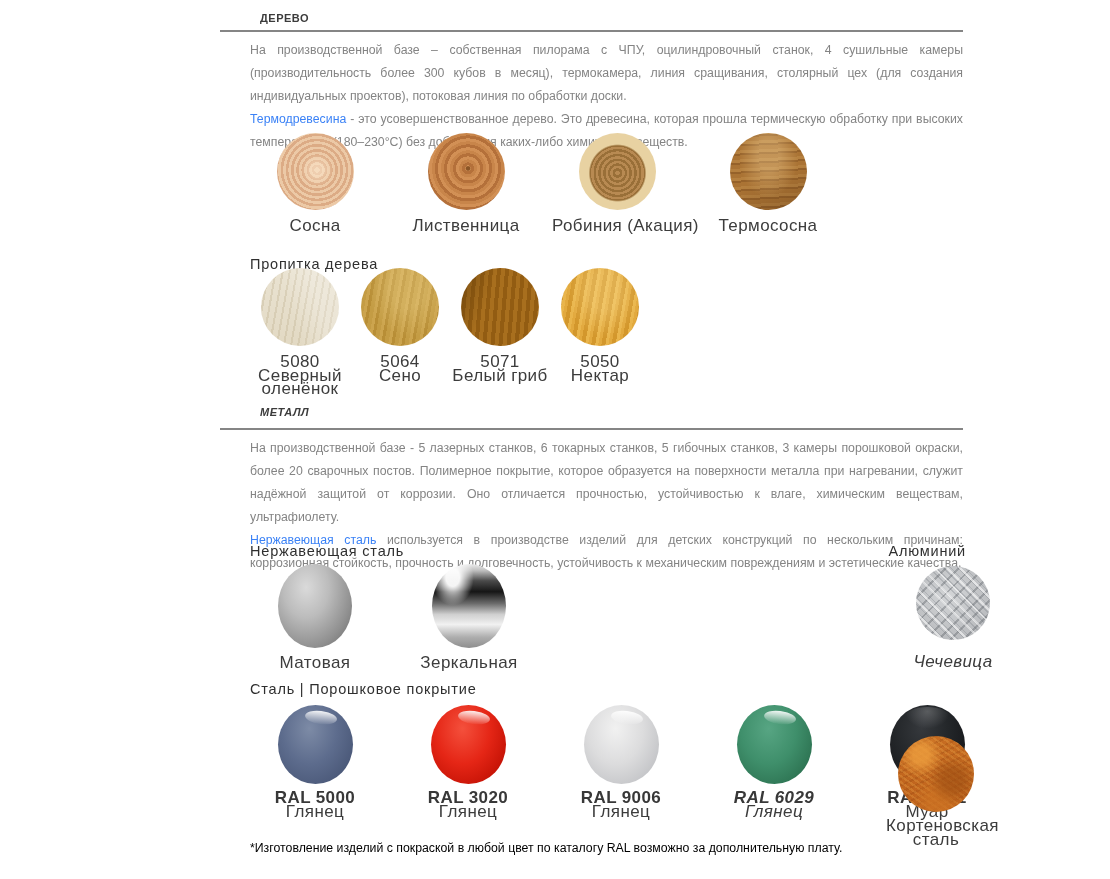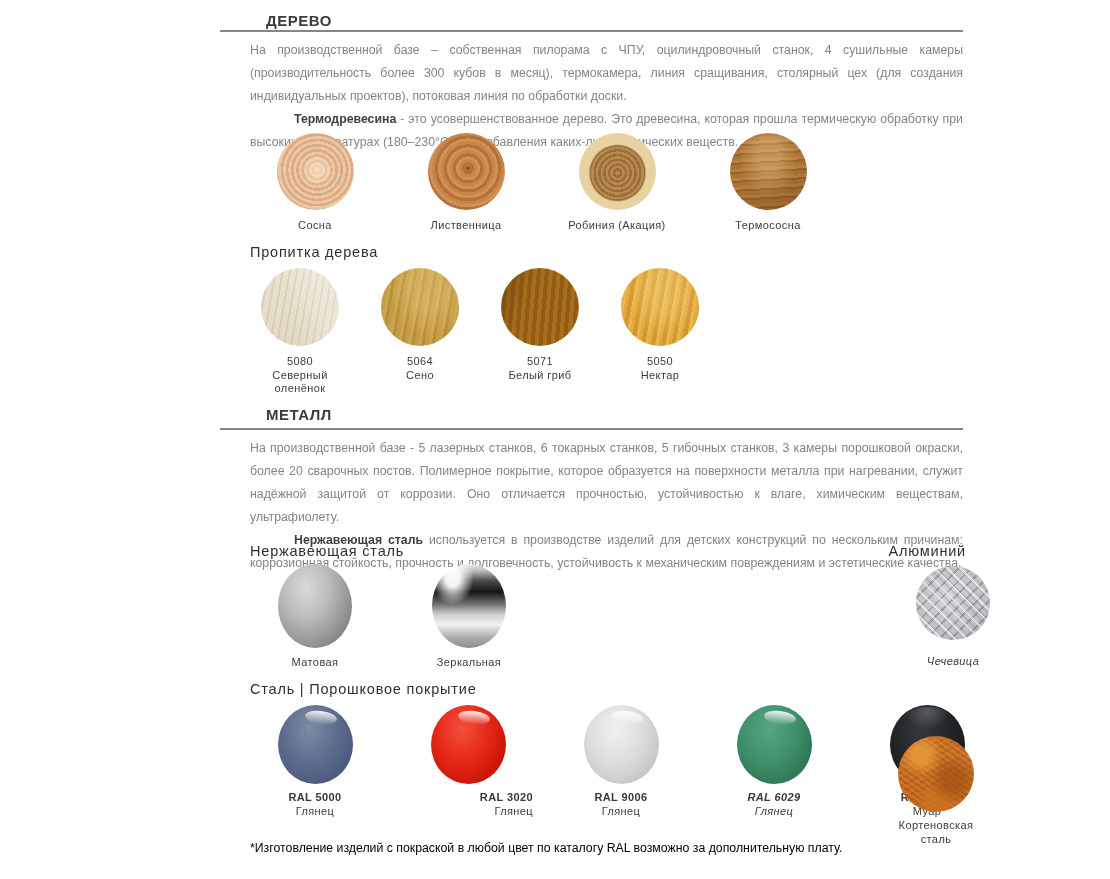--- a/index.html
+++ b/index.html
@@ -1,36 +1,36 @@
 <!DOCTYPE html>
 <html><head>
 <meta charset="utf-8">
 <style>
   html,body{margin:0;padding:0;background:#ffffff;}
   .page{position:relative;width:1110px;height:879px;background:#ffffff;overflow:hidden;
         font-family:"Liberation Sans", sans-serif;}
 
   
-  .sec-title{position:absolute;left:266px;font-size:15px;font-weight:bold;color:#3b3b3b;
+  .sec-title{position:absolute;left:260px;font-size:11px;font-weight:bold;color:#3b3b3b;
              letter-spacing:.5px;text-align:center;}
   .rule{position:absolute;left:220px;width:743px;height:2px;background:#858585;}
 
   
   .bodytext{position:absolute;left:250px;width:713px;font-size:12.3px;line-height:23px;
             color:#848484;text-align:justify;}
   .bodytext p{margin:0;}
-  .lead{font-weight:bold;color:#404040;margin-left:44px;}
+  .lead{font-weight:normal;color:#3b82f6;}
 
   
   .subhead{position:absolute;font-size:14.5px;color:#2f2f2f;letter-spacing:.8px;}
 
   
   .row{position:absolute;display:flex;}
   .cell{display:flex;flex-direction:column;align-items:center;}
-  .cell .lbl{margin-top:9px;width:130px;text-align:center;font-size:11px;line-height:13.5px;
+  .cell .lbl{margin-top:9px;width:130px;text-align:center;font-size:17px;line-height:13.5px;
              color:#3c3c3c;letter-spacing:.4px;}
   .nowrap{white-space:nowrap;}
   .lbl .code{font-weight:bold;color:#383838;}
   .narrow{width:100px !important;}
 
   
   .circ{border-radius:50%;position:relative;flex:0 0 auto;}
 
   
   .sw-pine{width:77px;height:77px;
@@ -142,42 +142,42 @@
     <div class="cell">
       <div class="circ sw-robinia"></div>
       <div class="lbl nowrap">Робиния (Акация)</div>
     </div>
     <div class="cell">
       <div class="circ sw-thermo"></div>
       <div class="lbl nowrap">Термососна</div>
     </div>
   </div>
 
-  <div class="subhead" style="left:250px;top:244px;">Пропитка дерева</div>
-
-  <div class="row" style="left:250px;top:268px;gap:20px;">
+  <div class="subhead" style="left:250px;top:256px;">Пропитка дерева</div>
+
+  <div class="row" style="left:250px;top:268px;">
     <div class="cell">
       <div class="circ sw-5080"></div>
       <div class="lbl narrow"><span>5080</span><br><span>Северный оленёнок</span></div>
     </div>
     <div class="cell">
       <div class="circ sw-5064"></div>
       <div class="lbl narrow"><span>5064</span><br><span>Сено</span></div>
     </div>
     <div class="cell">
       <div class="circ sw-5071"></div>
       <div class="lbl narrow"><span>5071</span><br><span>Белый гриб</span></div>
     </div>
     <div class="cell">
       <div class="circ sw-5050"></div>
       <div class="lbl narrow"><span>5050</span><br><span>Нектар</span></div>
     </div>
   </div>
 
-  <div class="sec-title" style="top:406px;">МЕТАЛЛ</div>
+  <div class="sec-title" style="top:406px;font-style:italic;">МЕТАЛЛ</div>
   <div class="rule" style="top:428px;"></div>
 
   <div class="bodytext" style="top:437px;">
     <p>На производственной базе - 5 лазерных станков, 6 токарных станков, 5 гибочных станков, 3 камеры порошковой окраски, более 20 сварочных постов. Полимерное покрытие, которое образуется на поверхности металла при нагревании, служит надёжной защитой от коррозии. Оно отличается прочностью, устойчивостью к влаге, химическим веществам, ультрафиолету.</p>
     <p><span class="lead">Нержавеющая сталь</span><span> используется в производстве изделий для детских конструкций по нескольким причинам: коррозионная стойкость, прочность и долговечность, устойчивость к механическим повреждениям и эстетические качества.</span></p>
   </div>
 
   <div class="subhead" style="left:250px;top:543px;">Нержавеющая сталь</div>
   <div class="subhead alu-title">Алюминий</div>
 
@@ -199,21 +199,21 @@
 
   <div class="subhead" style="left:250px;top:681px;">Сталь | Порошковое покрытие</div>
 
   <div class="row" style="left:250px;top:705px;gap:23px;">
     <div class="cell">
       <div class="sph sph-ral5000 glossy"></div>
       <div class="lbl" style="margin-top:7px;"><span class="code">RAL 5000</span><br><span>Глянец</span></div>
     </div>
     <div class="cell">
       <div class="sph sph-ral3020 glossy"></div>
-      <div class="lbl" style="margin-top:7px;text-align:right;"><span class="code">RAL 3020</span><br><span>Глянец</span></div>
+      <div class="lbl" style="margin-top:7px;"><span class="code">RAL 3020</span><br><span>Глянец</span></div>
     </div>
     <div class="cell">
       <div class="sph sph-ral9006 glossy"></div>
       <div class="lbl" style="margin-top:7px;"><span class="code">RAL 9006</span><br><span>Глянец</span></div>
     </div>
     <div class="cell">
       <div class="sph sph-ral6029 glossy"></div>
       <div class="lbl" style="margin-top:7px;font-style:italic;"><span class="code">RAL 6029</span><br><span>Глянец</span></div>
     </div>
     <div class="cell">

